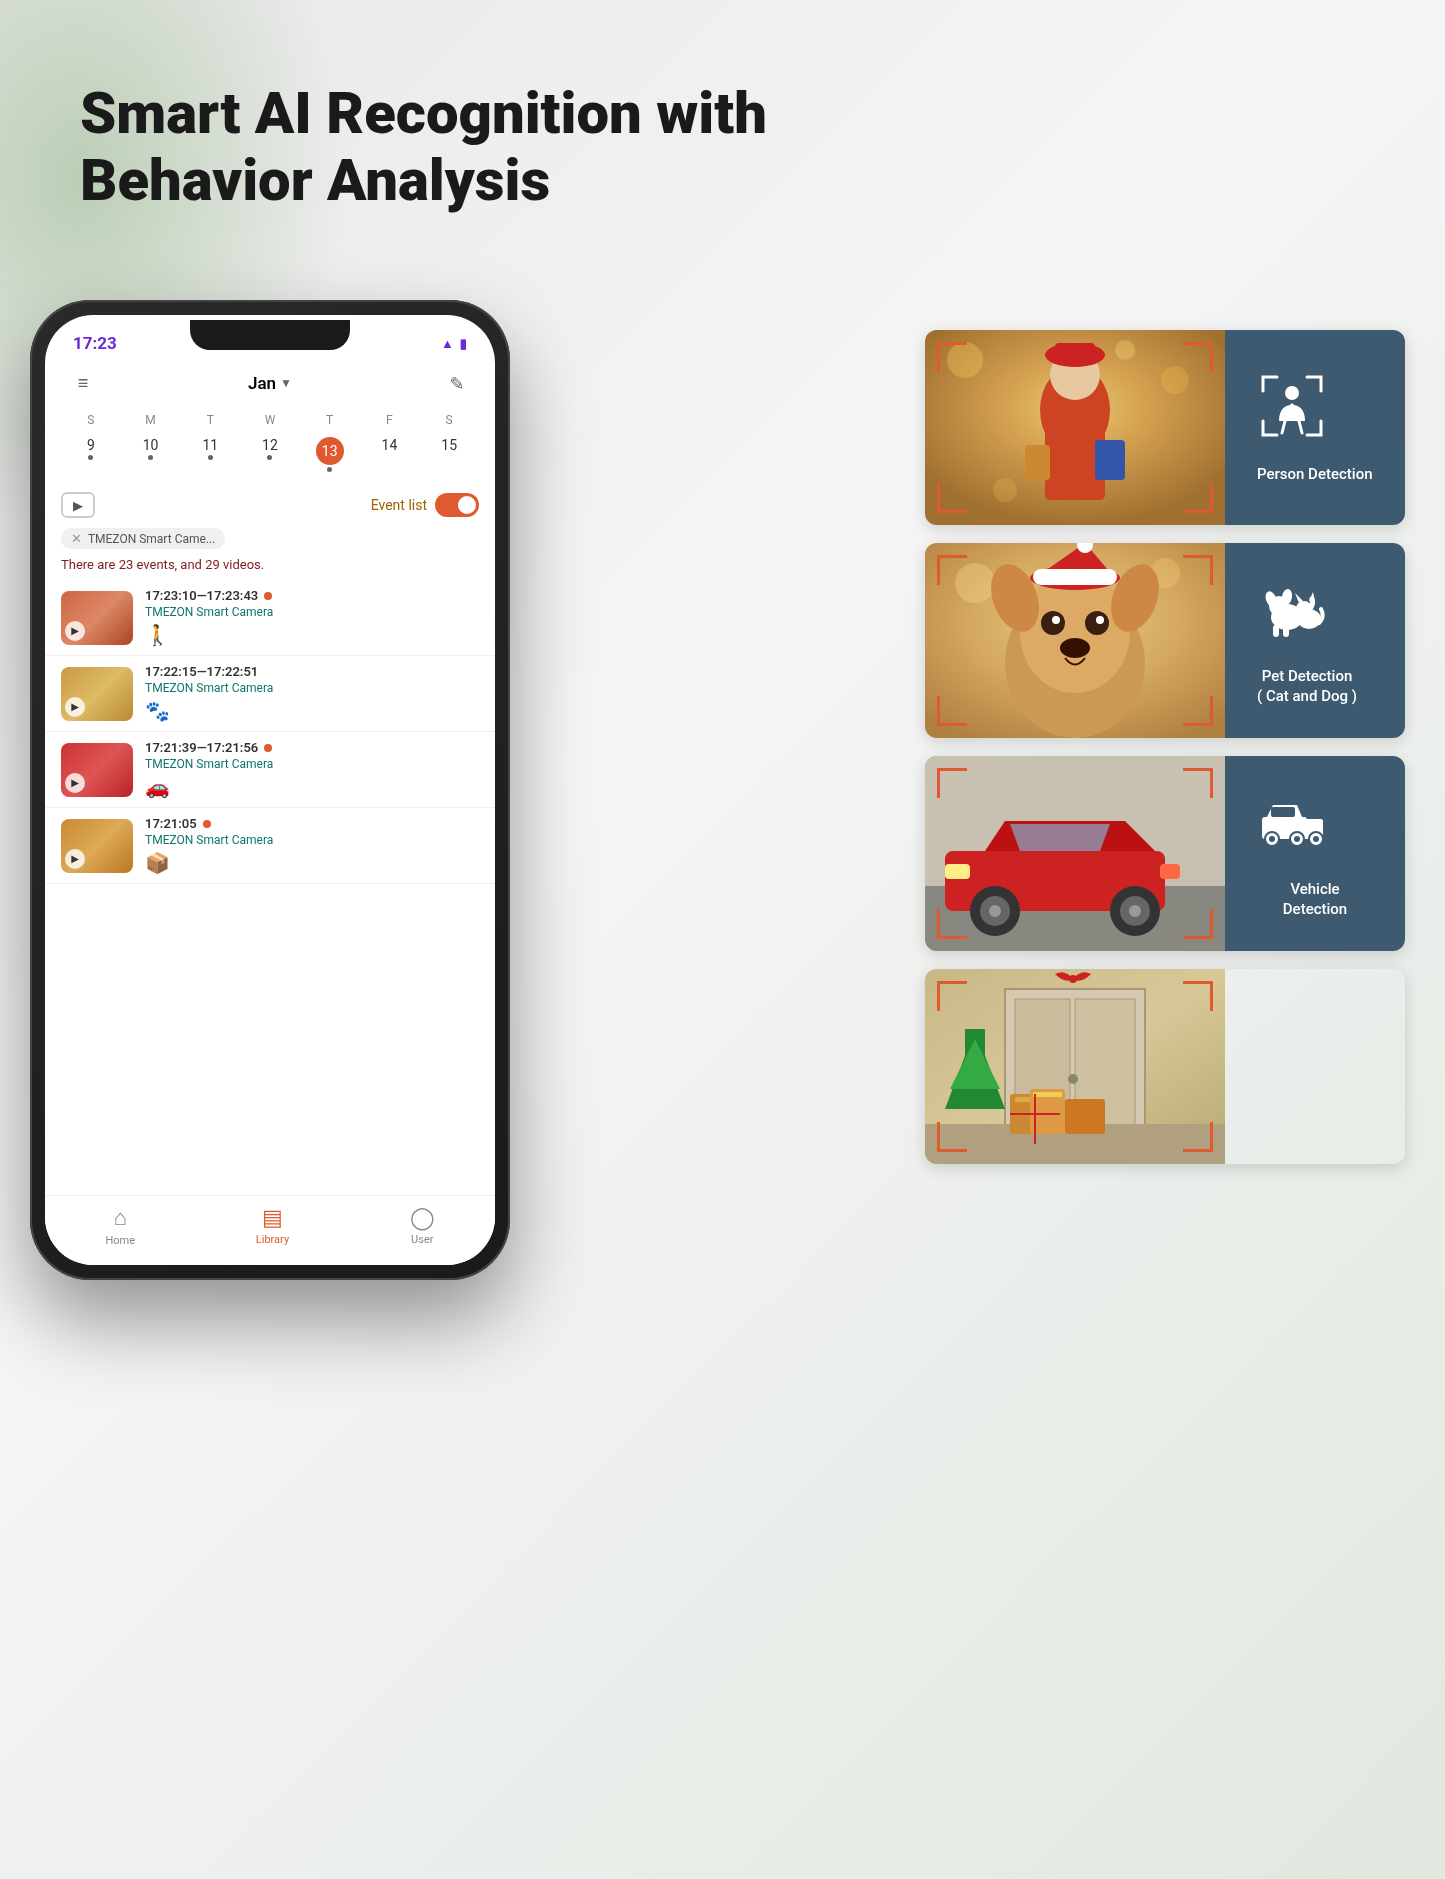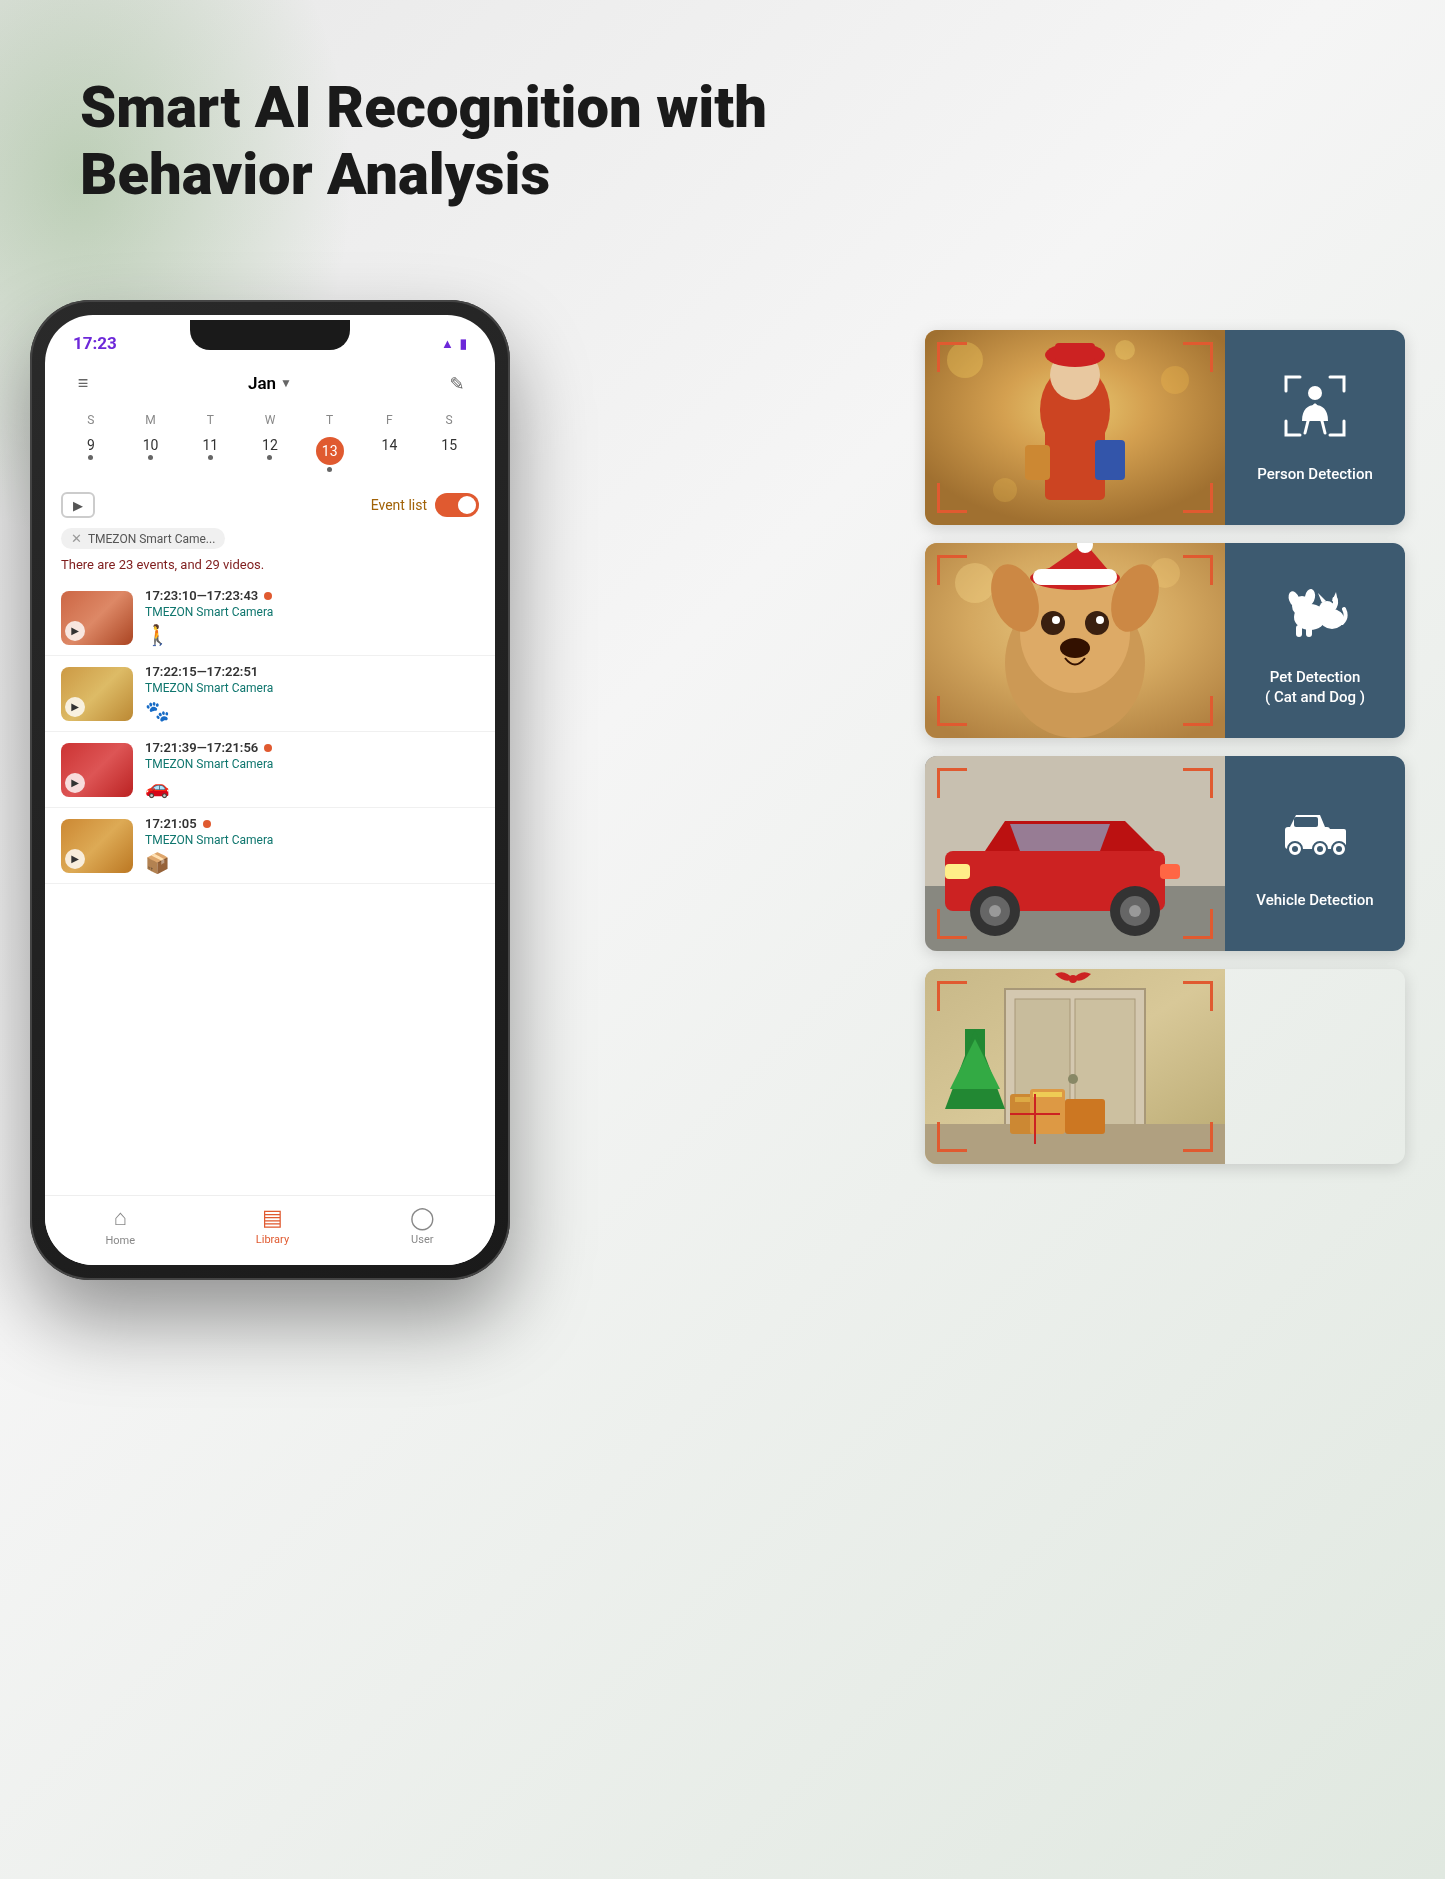--- a/index.html
+++ b/index.html
@@ -19,21 +19,21 @@
       left: 0;
       width: 400px;
       height: 600px;
       background: radial-gradient(ellipse at 20% 30%, rgba(80,140,60,0.3) 0%, transparent 60%);
       pointer-events: none;
     }
 
     
     .main-heading {
       position: absolute;
-      top: 74px;
+      top: 80px;
       left: 80px;
       font-size: 58px;
       font-weight: 900;
       color: #1a1a1a;
       line-height: 1.15;
       max-width: 700px;
     }
 
     
     .phone-wrapper {
@@ -341,23 +341,23 @@
     .bracket-tl { top: 12px; left: 12px; border-top: 3px solid #e05a30; border-left: 3px solid #e05a30; }
     .bracket-tr { top: 12px; right: 12px; border-top: 3px solid #e05a30; border-right: 3px solid #e05a30; }
     .bracket-bl { bottom: 12px; left: 12px; border-bottom: 3px solid #e05a30; border-left: 3px solid #e05a30; }
     .bracket-br { bottom: 12px; right: 12px; border-bottom: 3px solid #e05a30; border-right: 3px solid #e05a30; }
 
     .detection-info {
       flex: 1;
       background: #3d5a70;
       display: flex;
       flex-direction: column;
-      align-items: center;
+      align-items: flex-start;
       justify-content: center;
-      padding: 7px;
+      padding: 32px;
       gap: 24px;
     }
 
     .detection-icon-wrap {
       width: 70px;
       height: 70px;
       display: flex;
       align-items: center;
       justify-content: center;
     }

